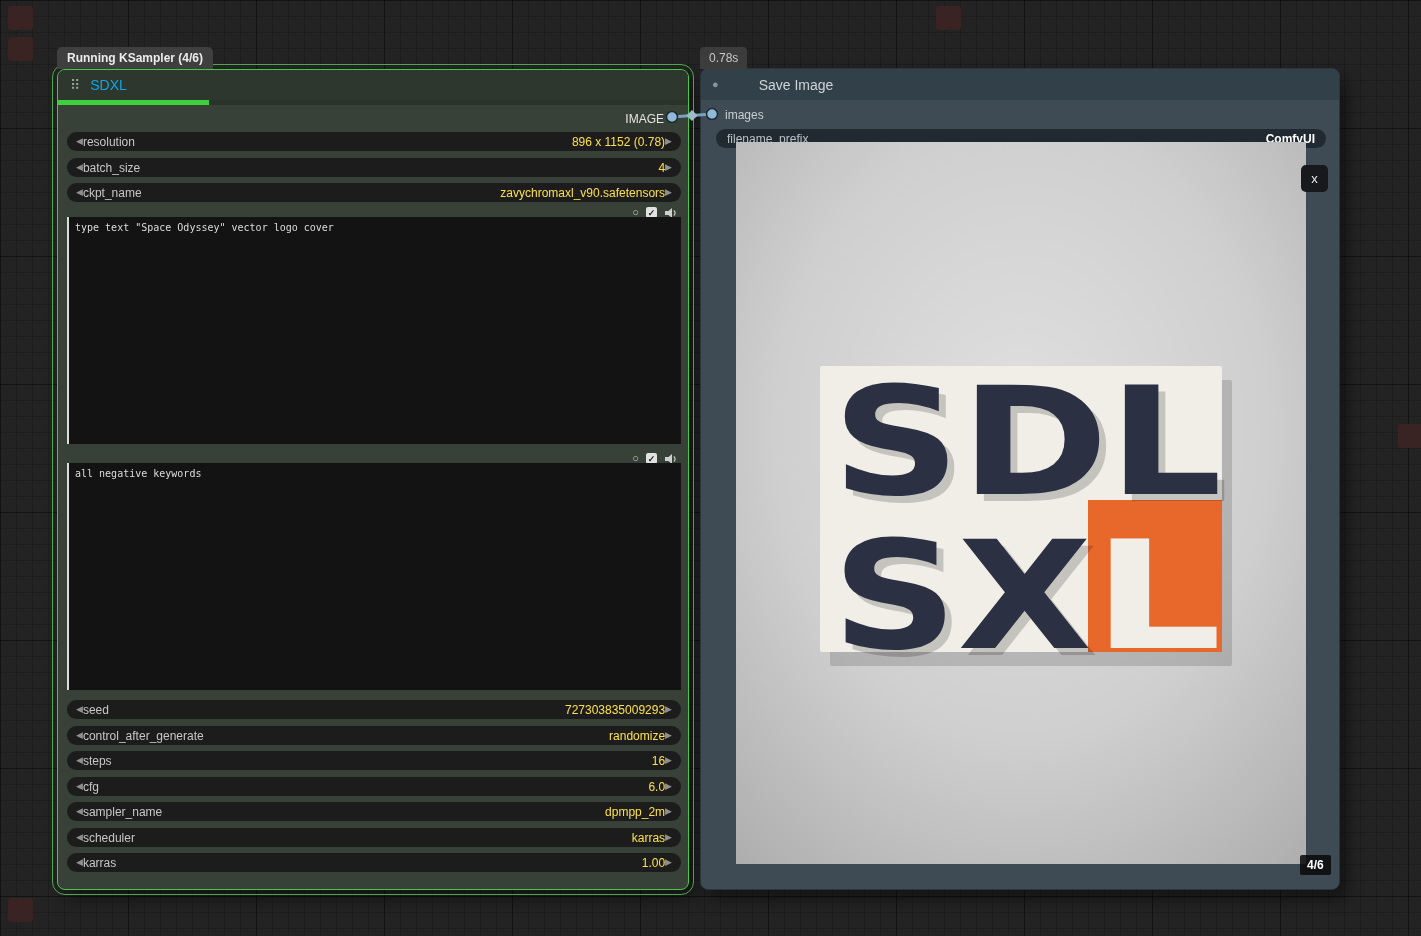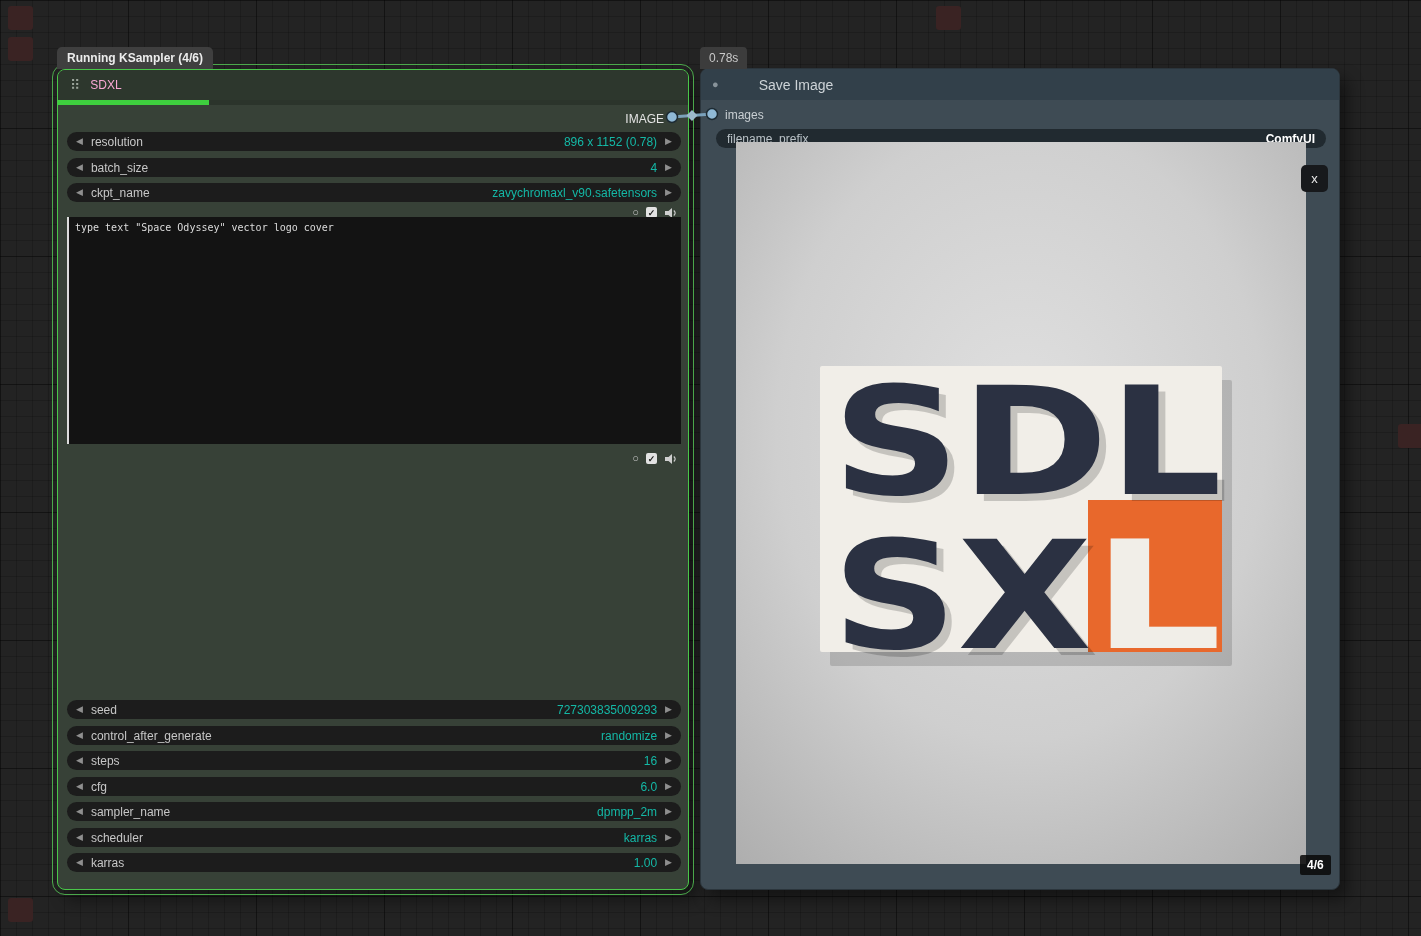--- a/index.html
+++ b/index.html
@@ -37,33 +37,33 @@
     left:57px; top:69px; width:632px; height:821px;
     background:#374137; border:1px solid #49c749;
     outline:1px solid rgba(88,204,88,.8); outline-offset:4px; z-index:2;
   }
   .sdxl-header {
     position:absolute; left:0; top:0; width:100%; height:30px;
     background:#2d372d; border-radius:7px 7px 0 0;
     display:flex; align-items:center; gap:10px; padding:0 12px;
   }
   .grip { color:#99a399; font-size:14px; line-height:1; }
-  .ntitle { color:#f9a8d4; font-size:12px; }
+  .ntitle { color:#0ea5e9; font-size:14px; }
   .progress { position:absolute; left:0; top:30px; width:100%; height:5px; background:#2b342b; overflow:hidden; }
   .progress-fill { height:100%; background:#3ecf3e; }
   .out-label { position:absolute; top:42px; right:24px; font-size:12px; color:#e4e4e4;text-align:center; }
 
   .wrow {
     position:absolute; left:9px; width:614px; height:19px;
     background:#1c1c1c; border-radius:10px;
     display:flex; align-items:center; padding:0 9px; font-size:12px;
   }
   .arr { color:#8f8f8f; font-size:9px; line-height:1; }
-  .wlabel { color:#c7c7c7; margin-left:8px; }
-  .wvalue { margin-left:auto; margin-right:8px; color:#14b8a6; }
+  .wlabel { color:#c7c7c7; margin-left:0; }
+  .wvalue { margin-left:auto; color:#fde047; }
 
   .ctl { position:absolute; right:11px; height:13px; display:flex; align-items:center; gap:7px; }
   .ctl-circle { color:#c9c9c9; font-size:11px; line-height:1; }
   .ctl-check {
     width:11px; height:11px; background:#e2e2e2; border-radius:2px;
     color:#1a1a1a; font-size:9px; font-weight:bold; font-style:normal;
     display:flex; align-items:center; justify-content:center;
   }
   .ctl-check i { font-style:normal; }
   .prompt {
@@ -163,20 +163,21 @@
     <div class="ctl" style="top:382px;">
       <span class="ctl-circle">○</span>
       <span class="ctl-check">
           <i>✓</i>
         </span>
       <svg class="ctl-speaker" width="13" height="12" viewBox="0 0 13 12">
         <polygon points="1,4 4.5,4 8,1 8,11 4.5,8 1,8" fill="#cfcfcf"></polygon>
         <path d="M9.8,3.5 C11.6,5 11.6,7 9.8,8.5" stroke="#cfcfcf" stroke-width="1.2" fill="none"></path>
       </svg>
     </div>
+    <textarea class="prompt" style="top: 393px;" spellcheck="false">all negative keywords</textarea>
 
     <div class="wrow" style="top:630px;">
       <span class="arr">◀</span>
       <span class="wlabel">seed</span>
       <span class="wvalue">727303835009293</span>
       <span class="arr">▶</span>
     </div>
     <div class="wrow" style="top:656px;">
       <span class="arr">◀</span>
       <span class="wlabel">control_after_generate</span>

